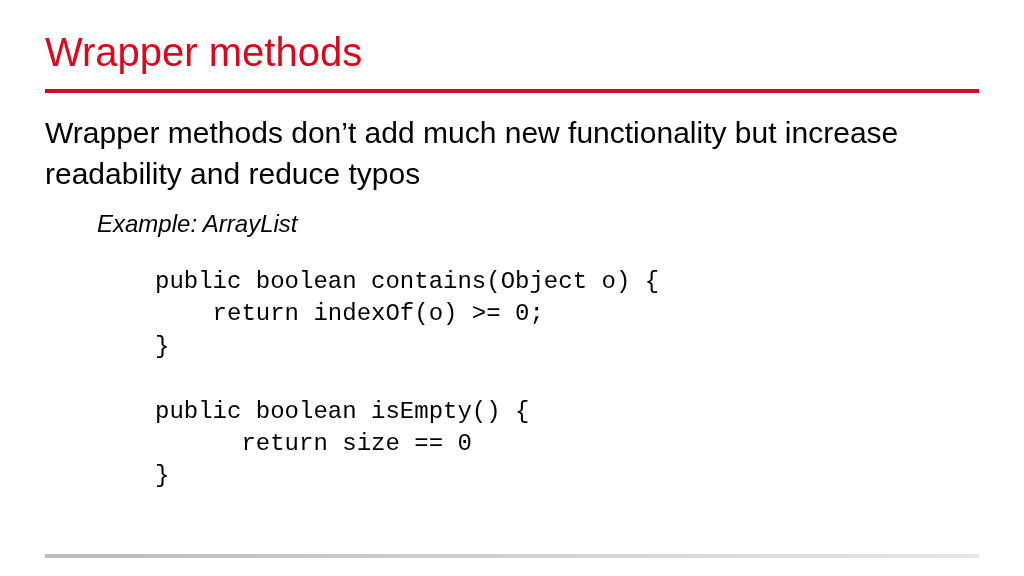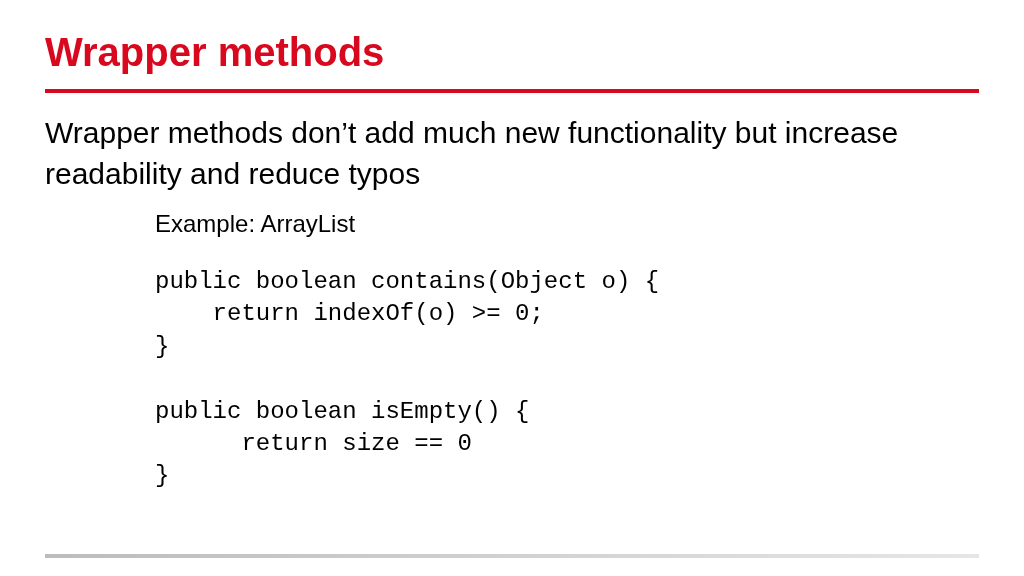--- a/index.html
+++ b/index.html
@@ -12,39 +12,40 @@
       height: 576px;
       background: #ffffff;
       font-family: Arial, Helvetica, sans-serif;
       padding: 30px 45px 0 45px;
       position: relative;
       overflow: hidden;
     }
     .title {
       color: #d8091e;
       font-size: 40px;
-      font-weight: bold;
+      font-weight: normal;
       margin-bottom: 14px;
     }
     .title-rule {
       border: none;
       border-top: 4px solid #d8091e;
       margin-bottom: 20px;
     }
     .body-text {
       font-size: 30px;
       color: #000000;
       line-height: 1.35;
       margin-bottom: 16px;
     }
     .example-label {
       font-size: 24px;
       color: #000000;
-      margin-left: 110px;
+      margin-left: 52px;
       margin-bottom: 28px;
+      font-style: italic;
     }
     .code-block {
       font-family: "Courier New", Courier, monospace;
       font-size: 24px;
       font-weight: normal;
       color: #000000;
       white-space: pre;
       margin-left: 110px;
       line-height: 1.35;
     }

